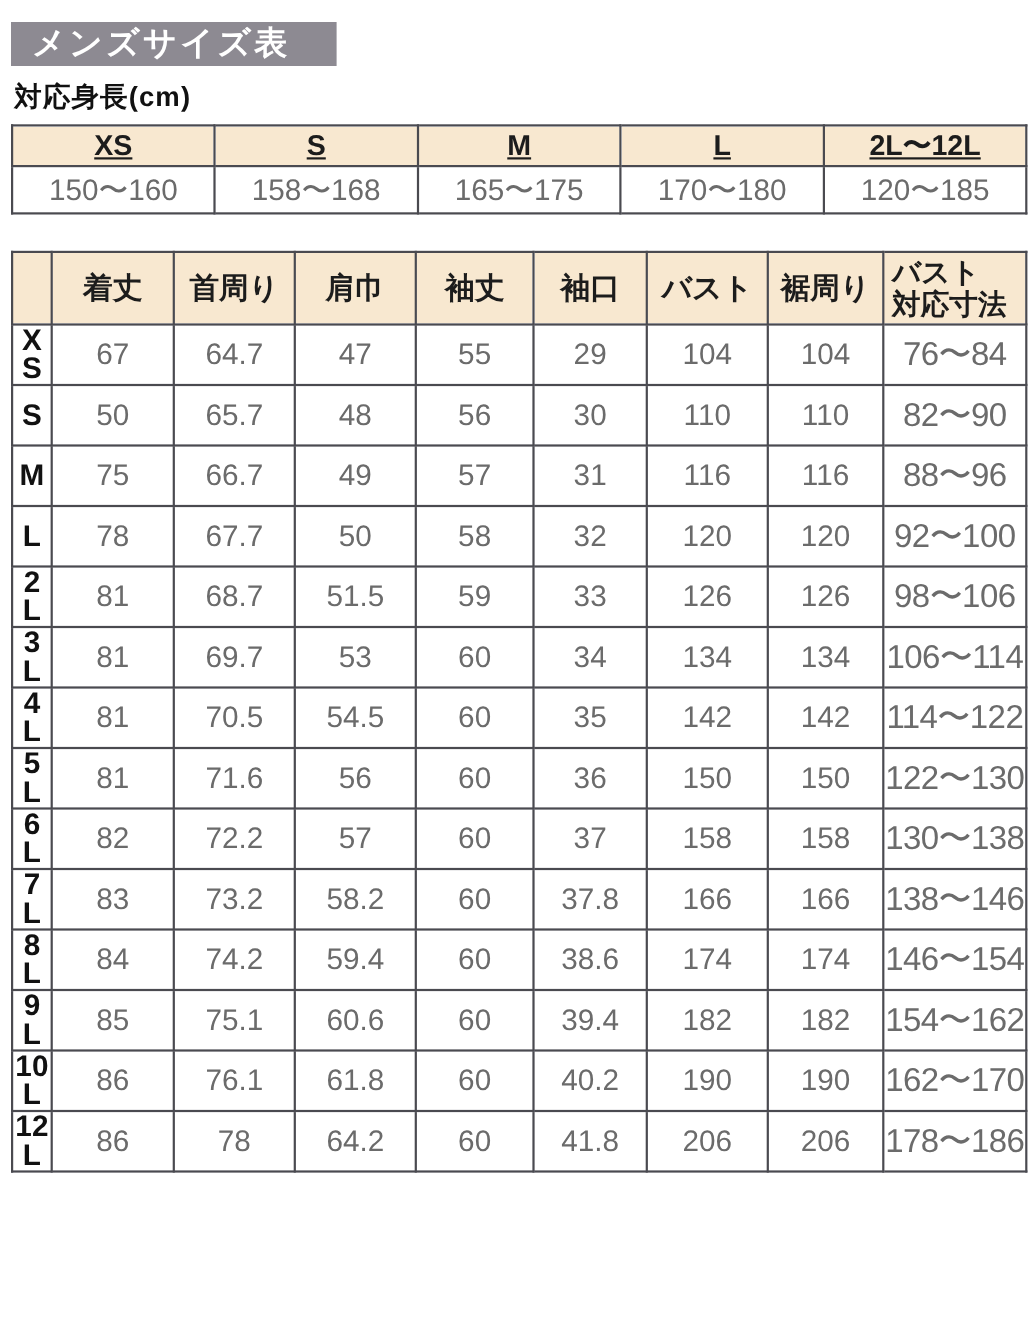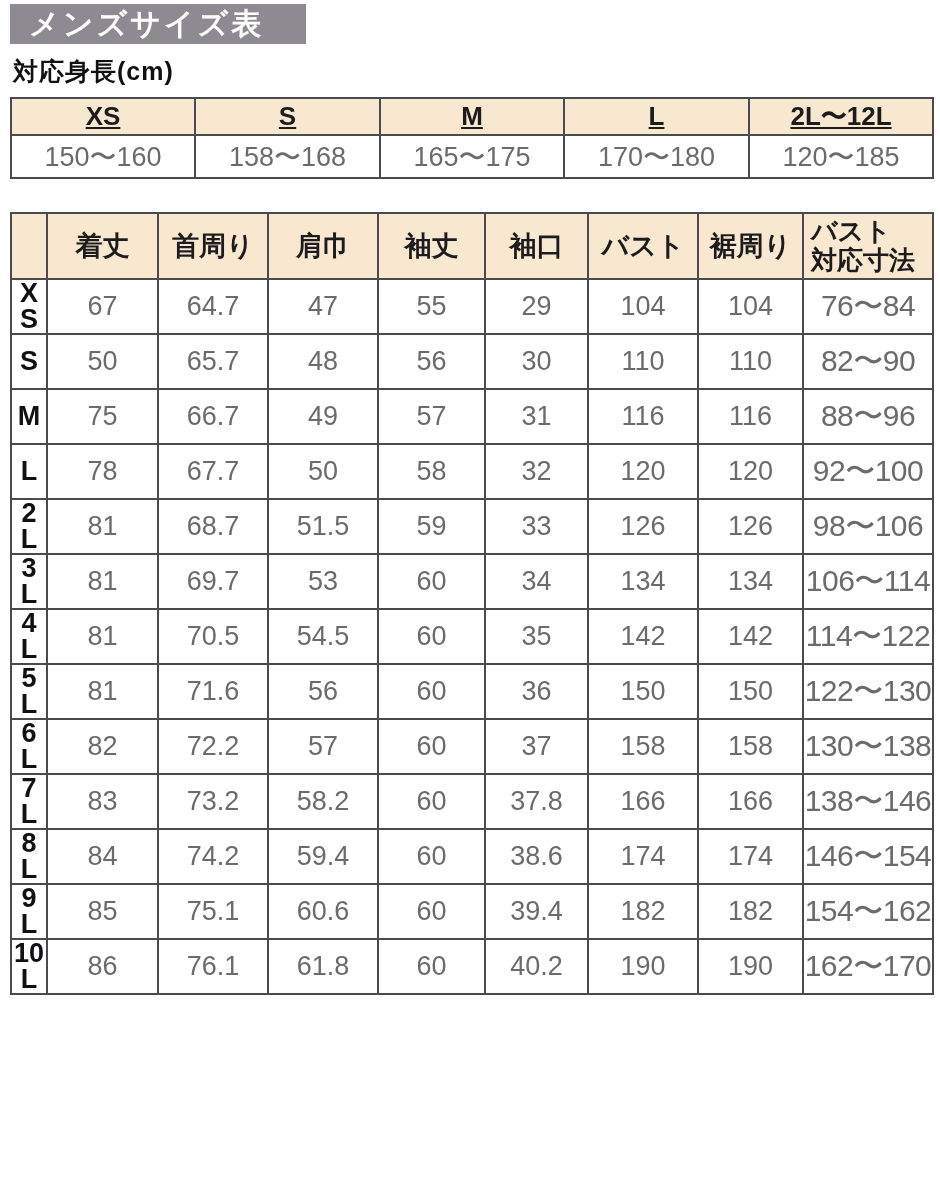--- a/index.html
+++ b/index.html
@@ -9,21 +9,21 @@
     --border:#4a4a50;
     --num:#6b6b6b;
     --label:#1c1c1c;
   }
   html,body{margin:0;padding:0;background:#ffffff;}
   body{
     width:940px;height:1200px;
     font-family:"Liberation Sans","DejaVu Sans",sans-serif;
     overflow:hidden;
   }
-  .wrap{padding:4px 0 0 10px;border-radius:11px;}
+  .wrap{padding:20px 0 0 10px;border-radius:11px;}
   .title-bar{
     display:inline-block;
     background:var(--title-bg);
     color:var(--title-text);
     font-size:30px;
     font-weight:bold;
     letter-spacing:3px;
     height:40px;
     line-height:40px;
     padding:0 42px 0 19px;
@@ -308,16 +308,28 @@
 L</th>
           <td>86</td>
           <td>76.1</td>
           <td>61.8</td>
           <td>60</td>
           <td>40.2</td>
           <td>190</td>
           <td>190</td>
           <td class="range">162〜170</td>
         </tr>
+        <tr>
+          <th>12
+L</th>
+          <td>86</td>
+          <td>78</td>
+          <td>64.2</td>
+          <td>60</td>
+          <td>41.8</td>
+          <td>206</td>
+          <td>206</td>
+          <td class="range">178〜186</td>
+        </tr>
       </tbody>
   </table>
 
 </div>
 
 </body></html>

